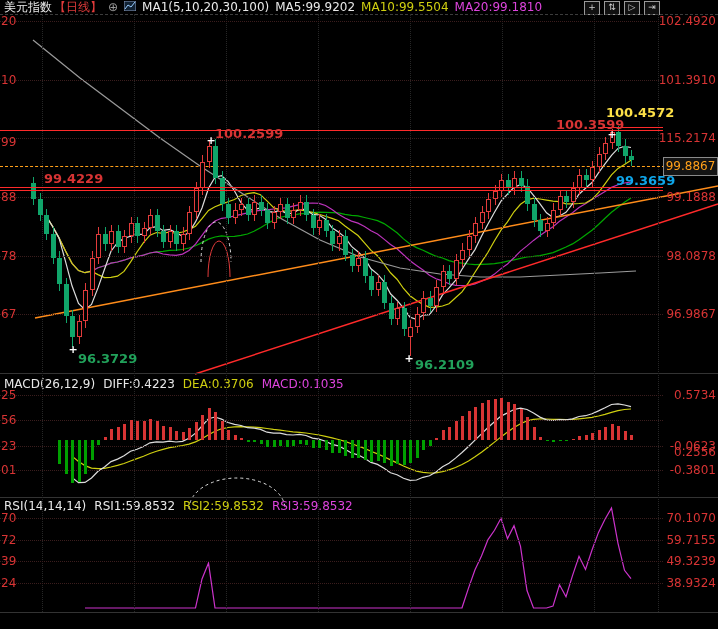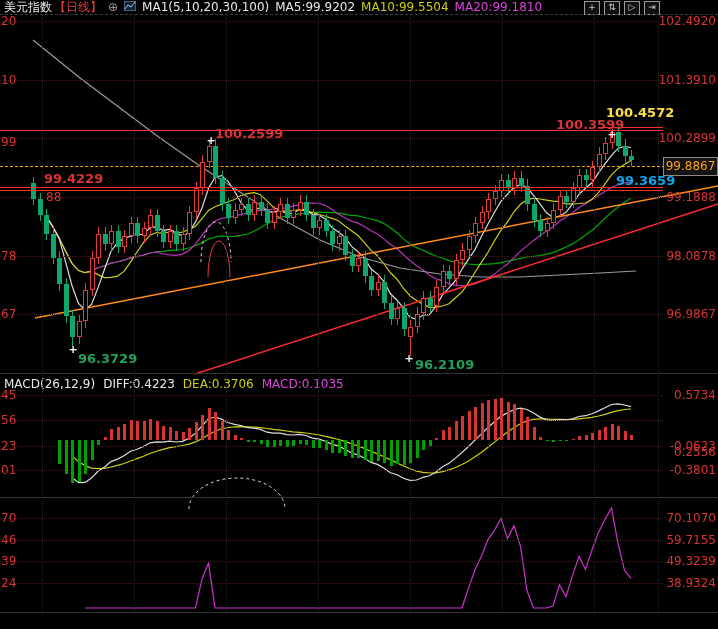--- a/index.html
+++ b/index.html
@@ -67,20 +67,23 @@
       <path d="M 208 277 A 11 36 0 0 1 230 277" fill="none" stroke="#e23b3b" stroke-width="1"></path>
       <path d="M 189 509 A 48 31 0 0 1 285 509" fill="none" stroke="#dddddd" stroke-width="1" stroke-dasharray="3,3"></path>
       <polyline points="72.0,456.1 78.5,461.4 85.0,465.6 91.5,468.1 98.0,468.7 104.5,468.3 111.0,467.0 117.5,465.4 124.0,463.5 130.5,461.0 137.0,458.6 143.5,456.2 150.0,453.5 156.5,451.2 163.0,449.4 169.5,447.7 176.0,446.6 182.5,445.5 189.0,444.1 195.5,441.9 202.0,438.7 208.5,434.7 215.0,431.2 221.5,428.8 228.0,427.5 234.5,426.9 241.0,426.6 247.5,426.8 254.0,427.1 260.5,427.6 267.0,428.5 273.5,429.4 280.0,430.1 286.5,431.0 293.0,431.8 299.5,432.3 306.0,433.0 312.5,434.0 319.0,435.0 325.5,436.3 332.0,437.9 338.5,439.5 345.0,441.4 351.5,443.8 358.0,446.0 364.5,448.4 371.0,451.2 377.5,453.9 384.0,456.7 390.5,459.9 397.0,462.9 403.5,466.0 410.0,468.8 416.5,471.1 423.0,472.3 429.5,473.0 436.0,472.8 442.5,471.6 449.0,469.9 455.5,467.5 462.0,464.5 468.5,460.9 475.0,456.8 481.5,452.2 488.0,447.3 494.5,442.1 501.0,436.9 507.5,432.1 514.0,427.6 520.5,423.7 527.0,420.9 533.5,419.3 540.0,418.8 546.5,419.0 553.0,419.3 559.5,419.4 566.0,419.5 572.5,419.3 579.0,418.8 585.5,418.2 592.0,417.3 598.5,416.0 605.0,414.4 611.5,412.4 618.0,410.7 624.5,409.5 631.0,409.0" fill="none" stroke="#cfcf10" stroke-width="1.2"></polyline>
       <polyline points="72.0,477.5 78.5,482.6 85.0,482.4 91.5,478.0 98.0,471.3 104.5,466.9 111.0,461.6 117.5,459.1 124.0,455.7 130.5,451.2 137.0,449.2 143.5,446.5 150.0,442.8 156.5,441.8 163.0,442.2 169.5,441.2 176.0,442.0 182.5,441.4 189.0,438.3 195.5,433.1 202.0,426.0 208.5,418.7 215.0,417.0 221.5,419.1 228.0,422.5 234.5,424.4 241.0,425.5 247.5,427.7 254.0,428.1 260.5,429.4 267.0,432.2 273.5,433.1 280.0,433.1 286.5,434.6 293.0,435.0 299.5,434.4 306.0,435.5 312.5,438.1 319.0,439.1 325.5,441.2 332.0,444.4 338.5,445.9 345.0,449.2 351.5,453.0 358.0,454.8 364.5,458.3 371.0,462.4 377.5,464.4 384.0,468.2 390.5,472.7 397.0,474.7 403.5,478.3 410.0,480.4 416.5,480.0 423.0,477.3 429.5,475.8 436.0,472.0 442.5,466.7 449.0,463.2 455.5,458.1 462.0,452.5 468.5,446.5 475.0,440.1 481.5,433.9 488.0,427.5 494.5,421.7 501.0,416.1 507.5,412.9 514.0,409.5 520.5,408.1 527.0,409.5 533.5,412.9 540.0,417.1 546.5,419.8 553.0,420.5 559.5,419.7 566.0,419.9 572.5,418.8 579.0,416.5 585.5,415.7 592.0,413.7 598.5,410.9 605.0,407.8 611.5,404.5 618.0,403.8 624.5,405.0 631.0,406.7" fill="none" stroke="#dcdcdc" stroke-width="1.2"></polyline>
       <polyline points="85.0,608.0 91.5,608.0 98.0,608.0 104.5,608.0 111.0,608.0 117.5,608.0 124.0,608.0 130.5,608.0 137.0,608.0 143.5,608.0 150.0,608.0 156.5,608.0 163.0,608.0 169.5,608.0 176.0,608.0 182.5,608.0 189.0,608.0 195.5,608.0 202.0,578.9 208.5,563.1 215.0,608.0 221.5,608.0 228.0,608.0 234.5,608.0 241.0,608.0 247.5,608.0 254.0,608.0 260.5,608.0 267.0,608.0 273.5,608.0 280.0,608.0 286.5,608.0 293.0,608.0 299.5,608.0 306.0,608.0 312.5,608.0 319.0,608.0 325.5,608.0 332.0,608.0 338.5,608.0 345.0,608.0 351.5,608.0 358.0,608.0 364.5,608.0 371.0,608.0 377.5,608.0 384.0,608.0 390.5,608.0 397.0,608.0 403.5,608.0 410.0,608.0 416.5,608.0 423.0,608.0 429.5,608.0 436.0,608.0 442.5,608.0 449.0,608.0 455.5,608.0 462.0,607.8 468.5,588.1 475.0,569.7 481.5,555.9 488.0,539.6 494.5,530.3 501.0,518.3 507.5,538.6 514.0,525.7 520.5,546.4 527.0,590.5 533.5,608.0 540.0,608.0 546.5,608.0 553.0,606.1 559.5,584.8 566.0,596.8 572.5,575.6 579.0,556.3 585.5,569.5 592.0,550.0 598.5,532.4 605.0,519.3 611.5,508.0 618.0,543.3 624.5,570.3 631.0,578.7" fill="none" stroke="#cc33cc" stroke-width="1.2"></polyline>
     </svg>
 
   <div class="abs phdr" style="top:377px;">
     <span class="w">MACD(26,12,9)</span><span class="w">DIFF:0.4223</span><span class="y">DEA:0.3706</span><span class="m">MACD:0.1035</span>
   </div>
+  <div class="abs phdr" style="top:499px;">
+    <span class="w">RSI(14,14,14)</span><span class="w">RSI1:59.8532</span><span class="y">RSI2:59.8532</span><span class="m">RSI3:59.8532</span>
+  </div>
 
   <div class="sep" style="top:373px;"></div>
   <div class="sep" style="top:497px;"></div>
   <div class="sep" style="top:612px;"></div>
 
   <div class="cpline" id="cpline" style="top: 166px;"></div>
   <div class="cpbox" id="cpbox" style="top: 157px;">99.8867</div>
 
   <div id="datebar" class="abs" style="left:0;top:612px;width:718px;height:17px;"></div>
 <div class="gridv" style="left: 42px;"></div>
@@ -102,40 +105,40 @@
     <div class="gridh" style="top: 446px;"></div>
     <div class="gridh" style="top: 470px;"></div>
     <div class="gridh" style="top: 518px;"></div>
     <div class="gridh" style="top: 540px;"></div>
     <div class="gridh" style="top: 561px;"></div>
     <div class="gridh" style="top: 583px;"></div>
     <div class="axlbl axlbl-r" style="top: 21px;">102.4920</div>
     <div class="axlbl axlbl-l" style="top: 21px;">20</div>
     <div class="axlbl axlbl-r" style="top: 80px;">101.3910</div>
     <div class="axlbl axlbl-l" style="top: 80px;">10</div>
-    <div class="axlbl axlbl-r" style="top: 138px;">100.2899</div>
+    <div class="axlbl axlbl-r" style="top: 138px;">115.2174</div>
     <div class="axlbl axlbl-l" style="top: 142px;">99</div>
     <div class="axlbl axlbl-r" style="top: 197px;">99.1888</div>
-    <div class="axlbl axlbl-l" style="top: 197px; padding-left: 45px;">88</div>
+    <div class="axlbl axlbl-l" style="top: 197px;">88</div>
     <div class="axlbl axlbl-r" style="top: 256px;">98.0878</div>
     <div class="axlbl axlbl-l" style="top: 256px;">78</div>
     <div class="axlbl axlbl-r" style="top: 314px;">96.9867</div>
     <div class="axlbl axlbl-l" style="top: 314px;">67</div>
     <div class="axlbl axlbl-r" style="top: 395px;">0.5734</div>
-    <div class="axlbl axlbl-l" style="top: 395px;">45</div>
+    <div class="axlbl axlbl-l" style="top: 395px;">25</div>
     <div class="axlbl axlbl-r" style="top: 404px; margin-top: 48px;">0.2556</div>
     <div class="axlbl axlbl-l" style="top: 420px;">56</div>
     <div class="axlbl axlbl-r" style="top: 446px;">-0.0623</div>
     <div class="axlbl axlbl-l" style="top: 446px;">23</div>
     <div class="axlbl axlbl-r" style="top: 470px;">-0.3801</div>
     <div class="axlbl axlbl-l" style="top: 470px;">01</div>
     <div class="axlbl axlbl-r" style="top: 518px;">70.1070</div>
     <div class="axlbl axlbl-l" style="top: 518px;">70</div>
     <div class="axlbl axlbl-r" style="top: 540px;">59.7155</div>
-    <div class="axlbl axlbl-l" style="top: 540px;">46</div>
+    <div class="axlbl axlbl-l" style="top: 540px;">72</div>
     <div class="axlbl axlbl-r" style="top: 561px;">49.3239</div>
     <div class="axlbl axlbl-l" style="top: 561px;">39</div>
     <div class="axlbl axlbl-r" style="top: 583px;">38.9324</div>
     <div class="axlbl axlbl-l" style="top: 583px;">24</div>
     <div class="candle-wick" style="left: 33px; top: 176.626px; height: 28.7604px; background: rgb(16, 165, 106);"></div>
     <div class="candle-body" style="left: 31px; top: 183.017px; height: 15.978px; background: rgb(16, 165, 106); border: 1px solid rgb(16, 165, 106);"></div>
     <div class="candle-wick" style="left: 39.5px; top: 192.604px; height: 28.7604px; background: rgb(16, 165, 106);"></div>
     <div class="candle-body" style="left: 37.5px; top: 198.995px; height: 15.978px; background: rgb(16, 165, 106); border: 1px solid rgb(16, 165, 106);"></div>
     <div class="candle-wick" style="left: 46px; top: 208.582px; height: 31.4234px; background: rgb(16, 165, 106);"></div>
     <div class="candle-body" style="left: 44px; top: 214.973px; height: 18.641px; background: rgb(16, 165, 106); border: 1px solid rgb(16, 165, 106);"></div>

